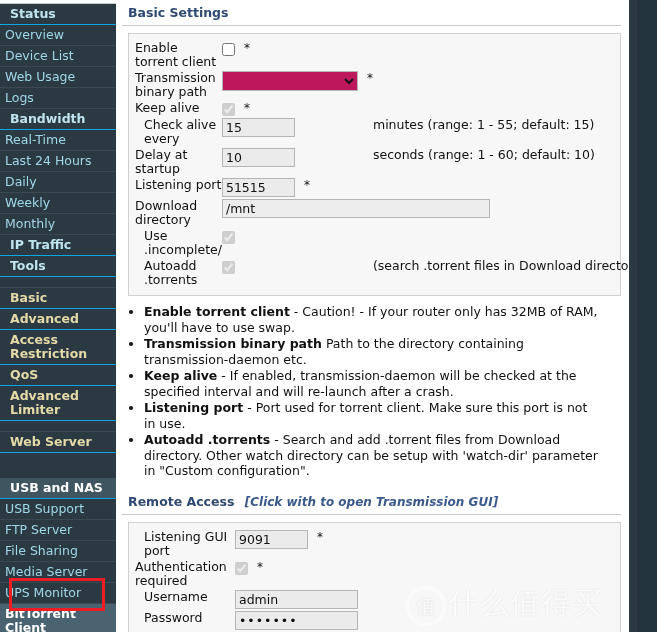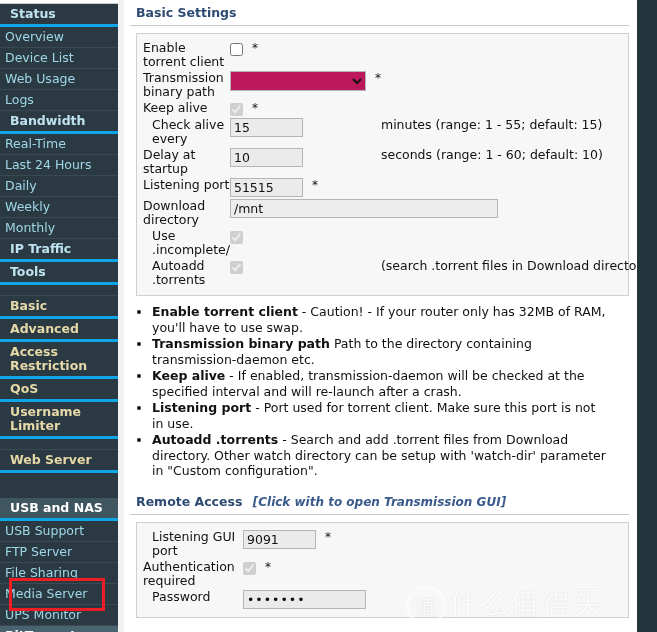--- a/index.html
+++ b/index.html
@@ -32,21 +32,21 @@
     height: 632px;
     background: #2b3a42;
     overflow: hidden;
   }
   .nav-group { width: 118px; }
   .nav-head {
     color: #e6d9a8;
     font-weight: bold;
     font-size: 12.5px;
     padding: 3px 0 3px 10px;
-    border-bottom: 3px solid #0ea5e9;
+    border-bottom: 1px solid #0ea5e9;
     line-height: 14px;
     background: #2b3a42;
   }
   .nav-head.alt { color: #bfe3ef; }
   .nav-head.active {
     background: #3f5560;
     color: #ffffff;
     margin-top: 25px;
   }
   .nav-item {
@@ -81,21 +81,21 @@
     width: 96px;
     height: 33px;
     border: 3px solid #ee1c23;
     box-sizing: border-box;
     pointer-events: none;
   }
 
   
   .main {
     position: absolute;
-    left: 124px;
+    left: 116px;
     top: 0;
     width: 513px;
     height: 632px;
     background: #ffffff;
     overflow: hidden;
   }
   .gutter {
     position: absolute;
     left: 118px;
     top: 0;
@@ -289,21 +289,21 @@
         <div class="nav-group">
           <div class="nav-head">Advanced</div>
         </div>
         <div class="nav-group">
           <div class="nav-head">Access Restriction</div>
         </div>
         <div class="nav-group">
           <div class="nav-head">QoS</div>
         </div>
         <div class="nav-group">
-          <div class="nav-head">Username Limiter</div>
+          <div class="nav-head">Advanced Limiter</div>
         </div>
         <div class="nav-gap"></div>
         <div class="nav-group">
           <div class="nav-head">Web Server</div>
         </div>
         <div class="nav-group">
           <div class="nav-head active">USB and NAS</div>
           <div class="nav-item">USB Support</div>
           <div class="nav-item">FTP Server</div>
           <div class="nav-item">File Sharing</div>
@@ -426,20 +426,26 @@
             </tr>
             <tr>
               <td class="lbl">Authentication required</td>
               <td class="ctl">
                 <input type="checkbox" checked="" disabled="" style="">
                 <span class="star">*</span>
               </td>
               <td class="hint"></td>
             </tr>
             <tr>
+              <td class="lbl ind">Username</td>
+              <td class="ctl" colspan="2">
+                <input class="txt" style="width: 115px;" type="text" value="admin">
+              </td>
+            </tr>
+            <tr>
               <td class="lbl ind">Password</td>
               <td class="ctl" colspan="2">
                 <input class="txt pwd" style="width: 115px;" type="text" value="•••••••">
               </td>
             </tr>
 
           </tbody>
             </table>
         </div>
 

